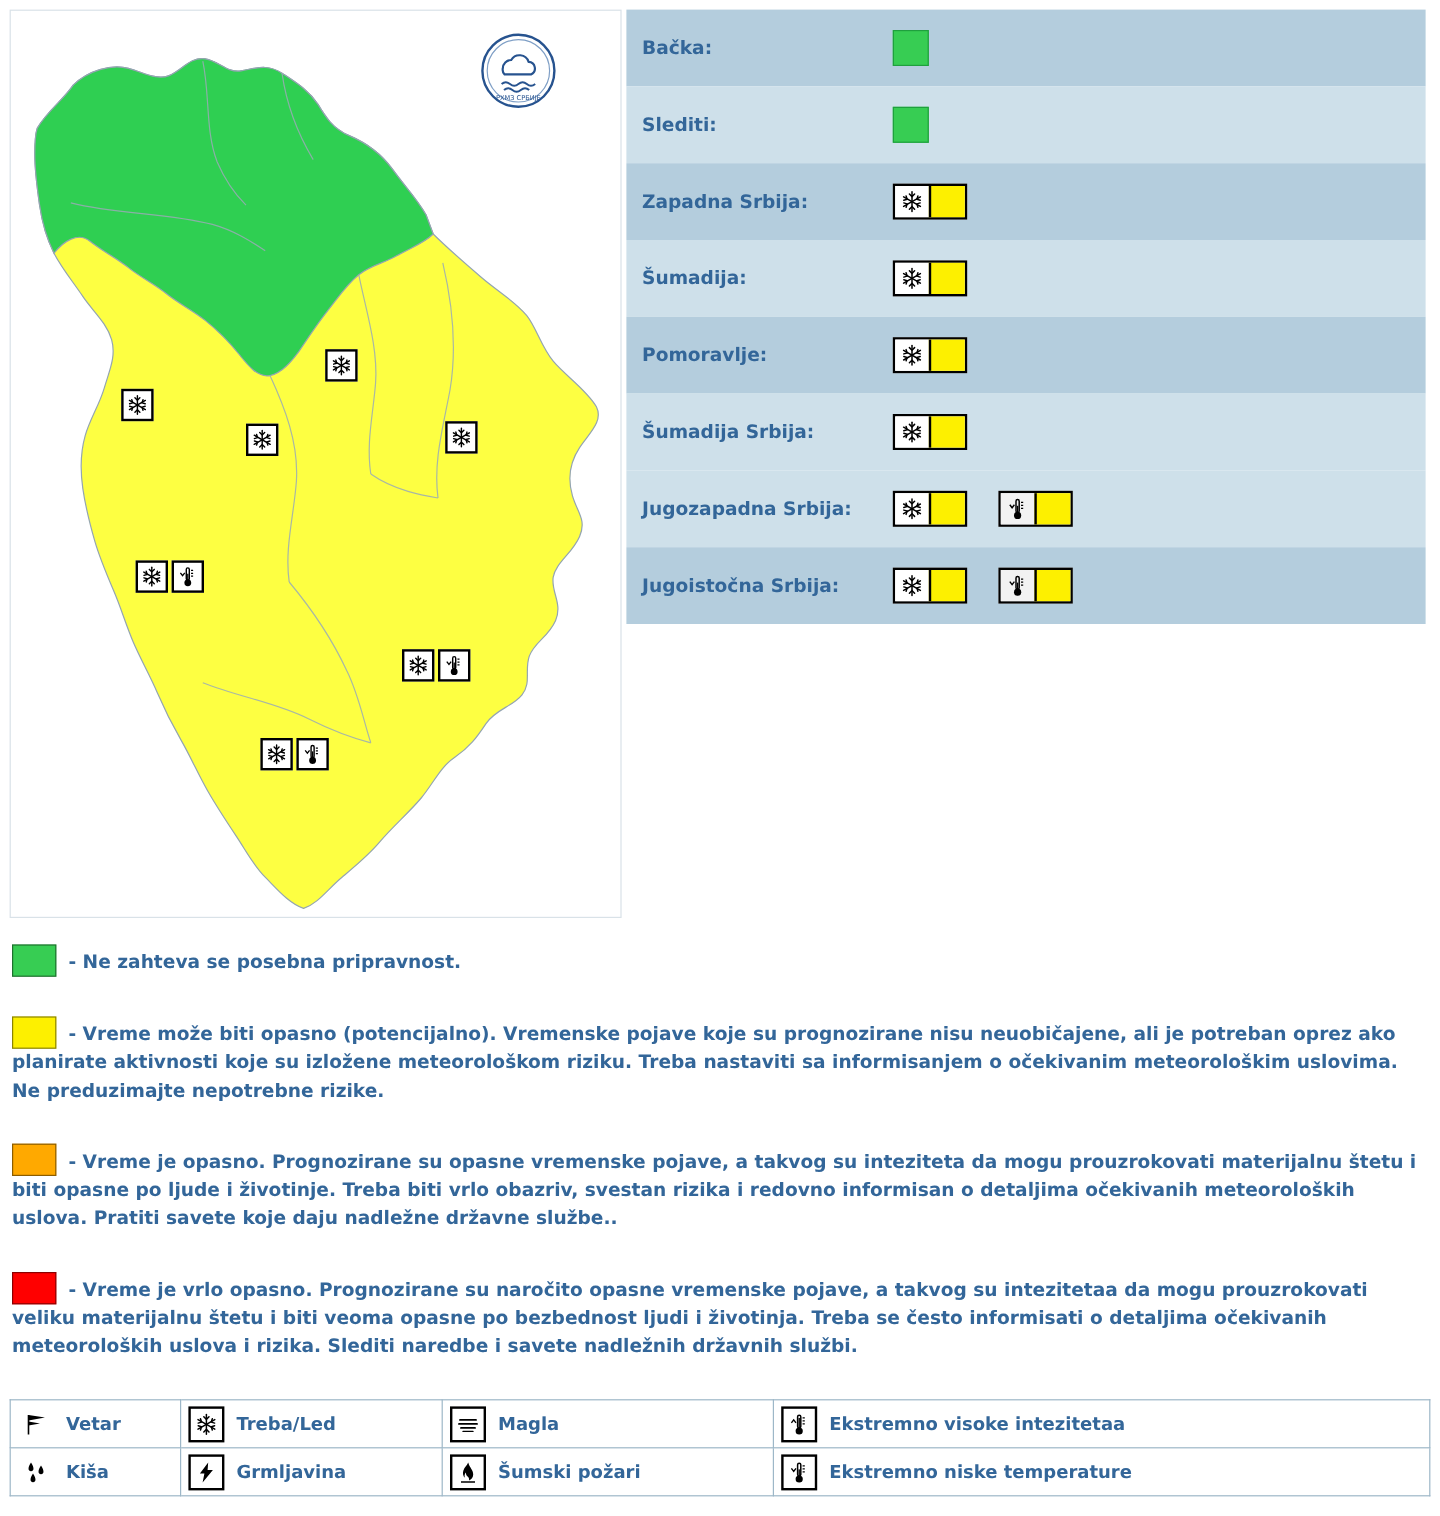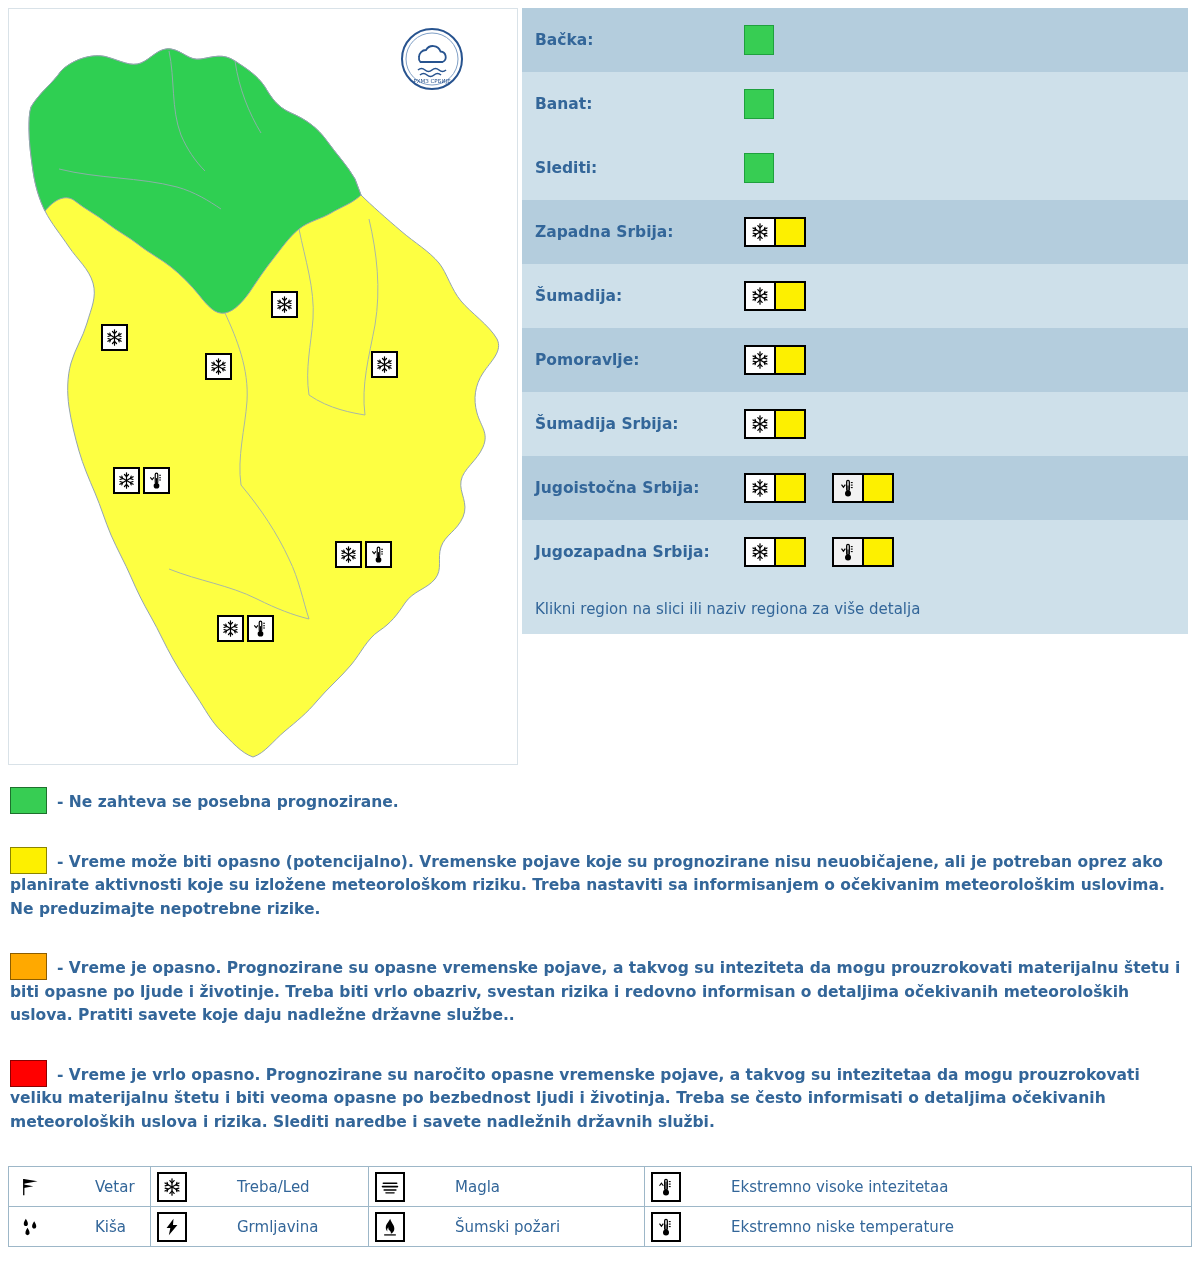--- a/index.html
+++ b/index.html
@@ -57,21 +57,21 @@
   
   .itable { border-collapse:collapse; margin:4px 8px 12px 8px; width:1184px; }
   .itable td { border:1px solid #9db7c8; height:39px; padding:0 6px; }
   .icell { display:flex; align-items:center; }
   .ibx {
     width:30px; height:30px; border:2px solid #000; background:#fff;
     display:inline-flex; align-items:center; justify-content:center;
     margin-right:10px; box-sizing:border-box; flex:none;
   }
   .ibx.nobox { border:none; background:transparent; }
-  .ilabel { font-size:15px; color:#336699; font-weight:normal;margin-left:40px; }
+  .ilabel { font-size:15px; color:#336699; font-weight:bold; }
 </style>
 </head>
 <body>
 
 <svg width="0" height="0" style="position:absolute" aria-hidden="true">
   <defs>
     <symbol id="sym-snow" viewBox="0 0 24 24">
       <g stroke="#000" stroke-width="1.5" stroke-linecap="round" fill="none">
         <line x1="12" y1="2.2" x2="12" y2="21.8"></line>
         <line x1="3.6" y1="7.2" x2="20.4" y2="16.8"></line>
@@ -246,35 +246,29 @@
 
   <div class="region-list">
 
     <div class="row shade-a">
       <span class="rlabel">Bačka:</span>
       <div class="rwarn">
           <span class="gsq" style="background: rgb(55, 205, 83);"></span>
         </div>
     </div>
 
+
+
     <div class="row shade-b">
-      <span class="rlabel">Banat:</span>
+      <span class="rlabel">Slediti:</span>
       <div class="rwarn">
           <span class="gsq" style="background: rgb(55, 205, 83);"></span>
         </div>
     </div>
 
-
-    <div class="row shade-b">
-      <span class="rlabel">Slediti:</span>
-      <div class="rwarn">
-          <span class="gsq" style="background: rgb(55, 205, 83);"></span>
-        </div>
-    </div>
-
     <div class="row shade-a">
       <span class="rlabel">Zapadna Srbija:</span>
       <div class="rwarn">
         <span class="pair">
           <span class="pcell">
               <svg class="ic">
                 <use href="#sym-snow"></use>
               </svg>
             </span>
           <span class="pcell" style="background: rgb(253, 240, 0);"></span>
@@ -317,20 +311,42 @@
           <span class="pcell">
               <svg class="ic">
                 <use href="#sym-snow"></use>
               </svg>
             </span>
           <span class="pcell" style="background: rgb(253, 240, 0);"></span>
         </span>
       </div>
     </div>
 
+    <div class="row shade-b">
+      <span class="rlabel">Jugozapadna Srbija:</span>
+      <div class="rwarn">
+        <span class="pair">
+          <span class="pcell">
+              <svg class="ic">
+                <use href="#sym-snow"></use>
+              </svg>
+            </span>
+          <span class="pcell" style="background: rgb(253, 240, 0);"></span>
+        </span>
+        <span class="pair">
+          <span class="pcell thermo">
+              <svg class="ic">
+                <use href="#sym-thermo-low"></use>
+              </svg>
+            </span>
+          <span class="pcell" style="background: rgb(253, 240, 0);"></span>
+        </span>
+      </div>
+    </div>
+
     <div class="row shade-a">
       <span class="rlabel">Jugoistočna Srbija:</span>
       <div class="rwarn">
         <span class="pair">
           <span class="pcell">
               <svg class="ic">
                 <use href="#sym-snow"></use>
               </svg>
             </span>
           <span class="pcell" style="background: rgb(253, 240, 0);"></span>
@@ -339,53 +355,28 @@
           <span class="pcell thermo">
               <svg class="ic">
                 <use href="#sym-thermo-low"></use>
               </svg>
             </span>
           <span class="pcell" style="background: rgb(253, 240, 0);"></span>
         </span>
       </div>
     </div>
 
-    <div class="row shade-b">
-      <span class="rlabel">Jugozapadna Srbija:</span>
-      <div class="rwarn">
-        <span class="pair">
-          <span class="pcell">
-              <svg class="ic">
-                <use href="#sym-snow"></use>
-              </svg>
-            </span>
-          <span class="pcell" style="background: rgb(253, 240, 0);"></span>
-        </span>
-        <span class="pair">
-          <span class="pcell thermo">
-              <svg class="ic">
-                <use href="#sym-thermo-low"></use>
-              </svg>
-            </span>
-          <span class="pcell" style="background: rgb(253, 240, 0);"></span>
-        </span>
-      </div>
-    </div>
-
-
-    <div class="row shade-b noterow">
-      <span class="note">Klikni region na slici ili naziv regiona za više detalja</span>
-    </div>
+
 
   </div>
 </div>
 
 <div class="legend">
   <p class="leg">
-    <span class="lsq" style="background: rgb(55, 205, 83);"></span><span>- Ne zahteva se posebna prognozirane.</span>
+    <span class="lsq" style="background: rgb(55, 205, 83);"></span><span>- Ne zahteva se posebna pripravnost.</span>
   </p>
   <p class="leg">
     <span class="lsq" style="background: rgb(253, 240, 0);"></span><span>- Vreme može biti opasno (potencijalno). Vremenske pojave koje su prognozirane nisu neuobičajene, ali je potreban oprez ako planirate aktivnosti koje su izložene meteorološkom riziku. Treba nastaviti sa informisanjem o očekivanim meteorološkim uslovima. Ne preduzimajte nepotrebne rizike.</span>
   </p>
   <p class="leg">
     <span class="lsq" style="background: rgb(255, 169, 0);"></span><span>- Vreme je opasno. Prognozirane su opasne vremenske pojave, a takvog su inteziteta da mogu prouzrokovati materijalnu štetu i biti opasne po ljude i životinje. Treba biti vrlo obazriv, svestan rizika i redovno informisan o detaljima očekivanih meteoroloških uslova. Pratiti savete koje daju nadležne državne službe..</span>
   </p>
   <p class="leg">
     <span class="lsq" style="background: rgb(255, 0, 0);"></span><span>- Vreme je vrlo opasno. Prognozirane su naročito opasne vremenske pojave, a takvog su intezitetaa da mogu prouzrokovati veliku materijalnu štetu i biti veoma opasne po bezbednost ljudi i životinja. Treba se često informisati o detaljima očekivanih meteoroloških uslova i rizika. Slediti naredbe i savete nadležnih državnih službi.</span>
   </p>

